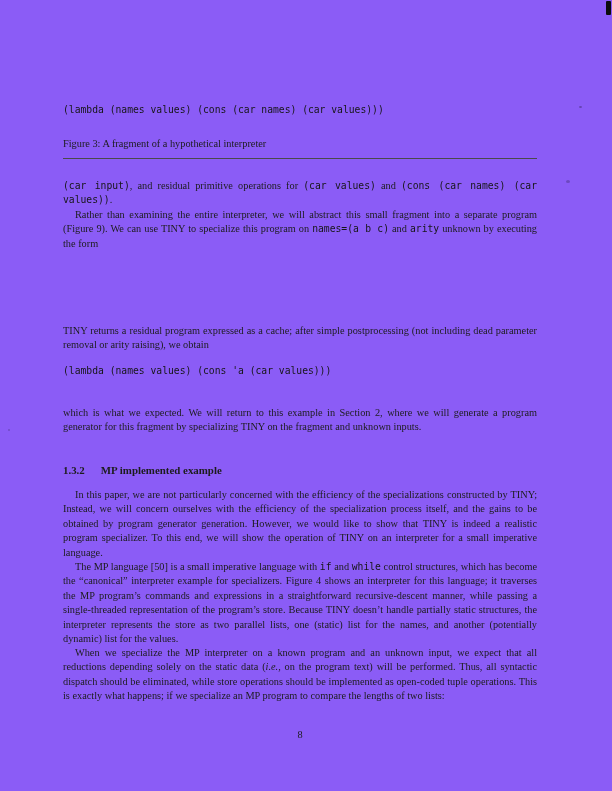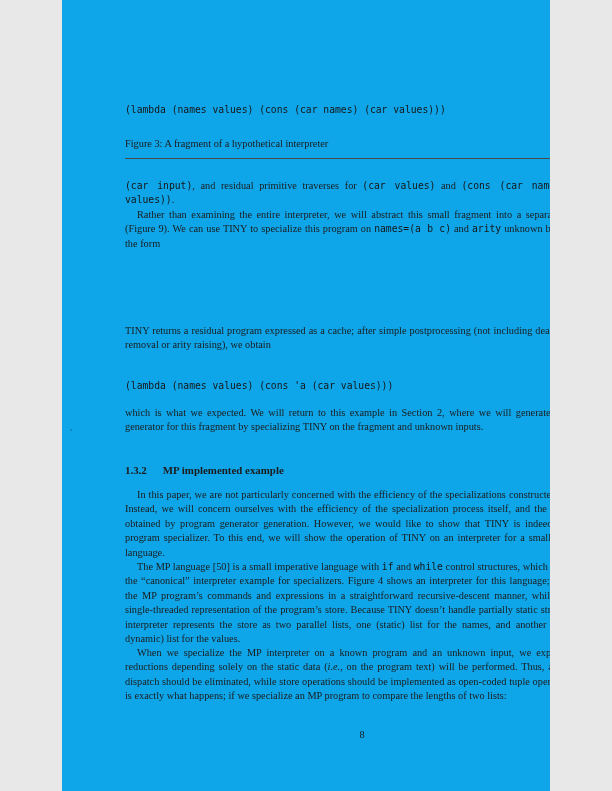--- a/index.html
+++ b/index.html
@@ -1,20 +1,20 @@
 <!DOCTYPE html>
 <html><head>
 <meta charset="utf-8">
 <style>
   html,body { margin:0; padding:0; background:#e8e8e8; }
   .page {
     position:relative;
-    width:488px; height:791px;
+    width:612px; height:791px;
     margin:0 auto;
-    background:#0ea5e9;
+    background:#8b5cf6;
     overflow:hidden;
     font-family:"Liberation Serif","DejaVu Serif",serif;
     color:#1c1c1c;
   }
   .block { position:absolute; left:63px; width:474px; }
   .body-text {
     font-size:10.3px;
     line-height:14.4px;
     text-align:justify;
   }
@@ -56,31 +56,31 @@
   <div class="speck sp2"></div>
   <div class="speck sp3"></div>
 
   <div class="block mono-line" style="top:103px">(lambda (names values) (cons (car names) (car values)))</div>
 
   <div class="block caption" style="top:137px">Figure 3: A fragment of a hypothetical interpreter</div>
 
   <div class="rule" style="top:158px"></div>
 
   <div class="block body-text" style="top:179px">
-    <span class="mono">(car input)</span><span>, and residual primitive traverses for </span><span class="mono">(car values)</span><span> and </span><span class="mono">(cons (car names) (car values))</span><span>.</span>
+    <span class="mono">(car input)</span><span>, and residual primitive operations for </span><span class="mono">(car values)</span><span> and </span><span class="mono">(cons (car names) (car values))</span><span>.</span>
   </div>
 
   <div class="block body-text indent" style="top:208px">
     <span>Rather than examining the entire interpreter, we will abstract this small fragment into a separate program (Figure 9). We can use TINY to specialize this program on </span><span class="mono">names=(a b c)</span><span> and </span><span class="mono">arity</span><span> unknown by executing the form</span>
   </div>
 
 
   <div class="block body-text" style="top:324px">TINY returns a residual program expressed as a cache; after simple postprocessing (not including dead parameter removal or arity raising), we obtain</div>
 
-  <div class="block mono-line" style="top:379px">(lambda (names values) (cons 'a (car values)))</div>
+  <div class="block mono-line" style="top:364px">(lambda (names values) (cons 'a (car values)))</div>
 
   <div class="block body-text" style="top:406px">which is what we expected. We will return to this example in Section 2, where we will generate a program generator for this fragment by specializing TINY on the fragment and unknown inputs.</div>
 
   <div class="block heading" style="top:464px">
     <span class="sec-num">1.3.2</span><span>MP implemented example</span>
   </div>
 
   <div class="block body-text indent" style="top:488px">In this paper, we are not particularly concerned with the efficiency of the specializations constructed by TINY; Instead, we will concern ourselves with the efficiency of the specialization process itself, and the gains to be obtained by program generator generation. However, we would like to show that TINY is indeed a realistic program specializer. To this end, we will show the operation of TINY on an interpreter for a small imperative language.</div>
 
   <div class="block body-text indent" style="top:560px">

